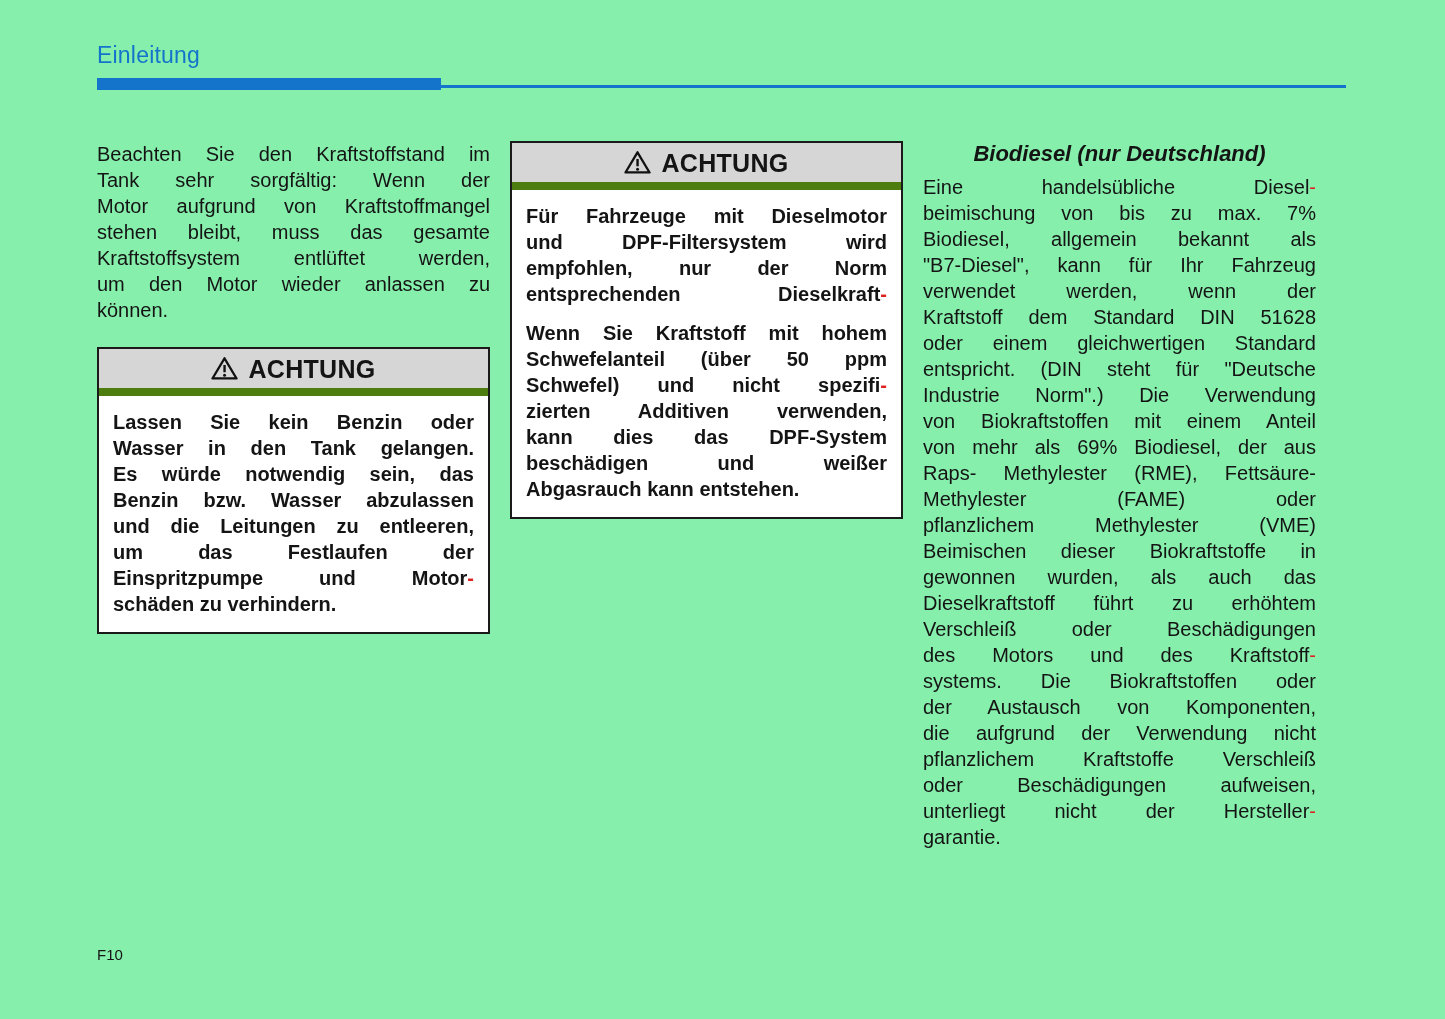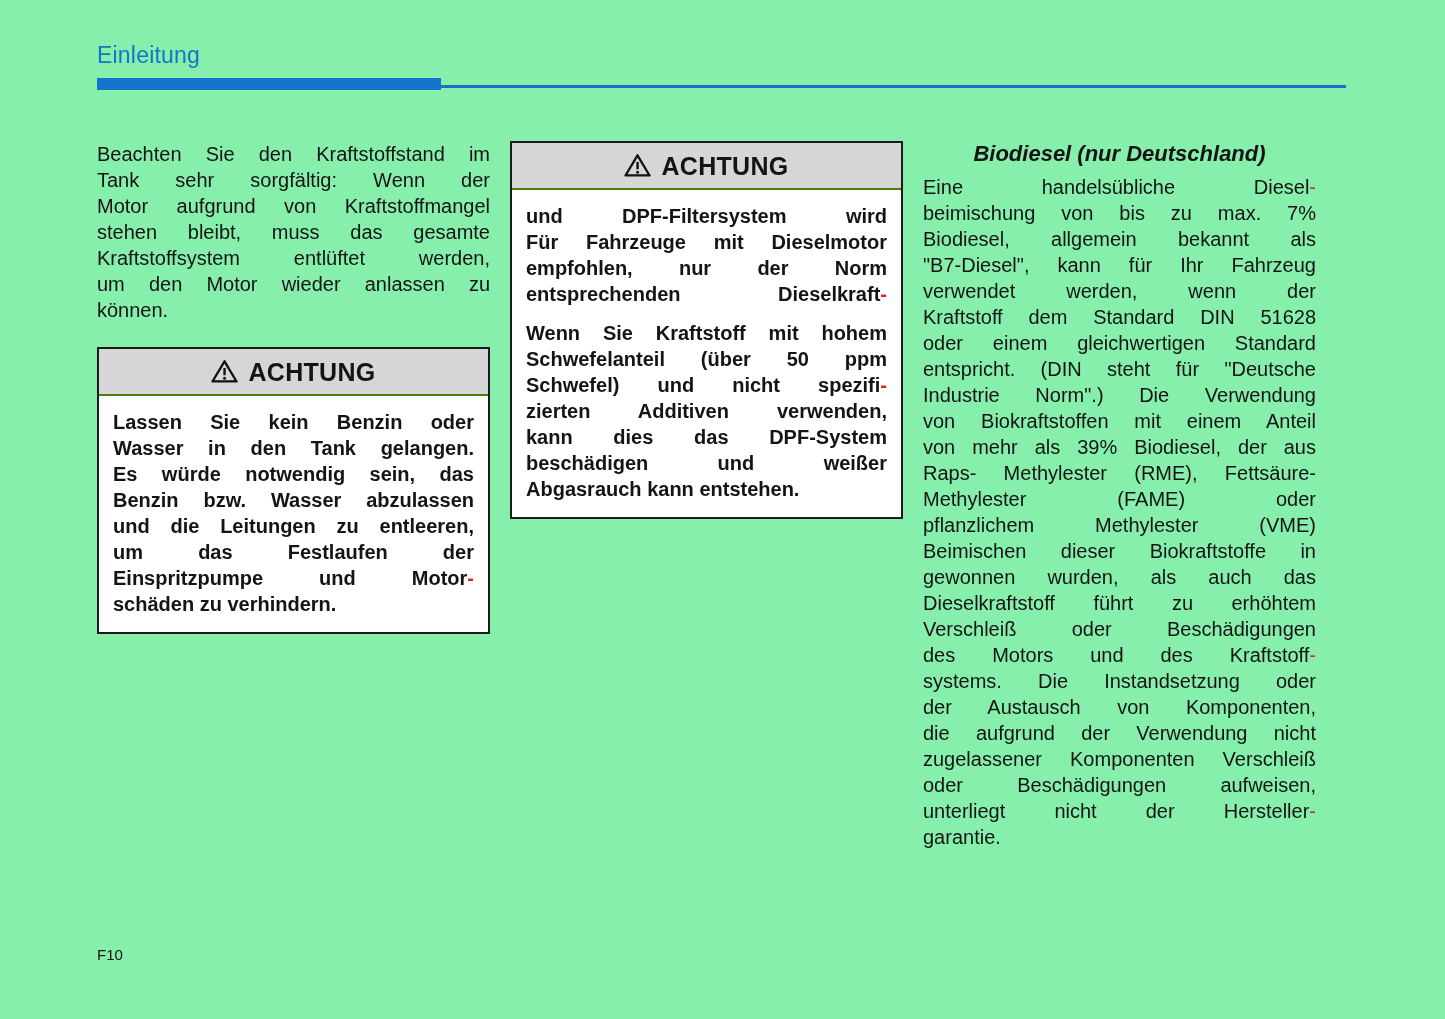--- a/index.html
+++ b/index.html
@@ -28,21 +28,21 @@
   .columns{position:absolute;left:97px;top:141px;display:flex;gap:20px;}
   .col{width:393px;font-size:20px;line-height:26px;}
   .para .line{text-align:justify;text-align-last:justify;}
   .para .line.last{text-align-last:left;}
   .red-hyphen{color:var(--red);}
   
   .warnbox{border:2px solid #1a1a1a;margin-top:24px;background:#fff;}
   .warnbox.flush{margin-top:0;}
   .warnhead{
     background:var(--warnbg);
-    border-bottom:2px solid #4d7c0f;
+    border-bottom:8px solid #4d7c0f;
     height:47px;
     display:flex;align-items:center;justify-content:center;gap:10px;
     font-size:25px;font-weight:700;letter-spacing:.3px;
   }
   .warn-icon{flex:0 0 auto;display:block;}
   .warnbody{padding:13px 14px 15px;font-weight:700;}
   .warnbody .para + .para{margin-top:13px;}
   
   .col3-heading{font-size:22px;font-weight:700;font-style:italic;line-height:26px;margin-bottom:7px;text-align:center;}
   
@@ -103,22 +103,22 @@
         <div class="warnhead">
           <svg class="warn-icon" viewBox="0 0 26 24" width="27" height="25" aria-hidden="true">
             <path d="M13 2.2 L24.6 21.6 L1.4 21.6 Z" fill="none" stroke="#111" stroke-width="2.2" stroke-linejoin="round"></path>
             <rect x="11.9" y="8.6" width="2.3" height="7" fill="#111"></rect>
             <circle cx="13.05" cy="18.6" r="1.45" fill="#111"></circle>
           </svg>
           <span class="warn-title">ACHTUNG</span>
         </div>
         <div class="warnbody">
           <div class="para">
+              <div class="line"><span>Für Fahrzeuge mit Dieselmotor</span></div>
               <div class="line"><span>und DPF-Filtersystem wird</span></div>
-              <div class="line"><span>Für Fahrzeuge mit Dieselmotor</span></div>
               <div class="line"><span>empfohlen, nur der Norm</span></div>
               <div class="line"><span>entsprechenden Dieselkraft</span><span class="red-hyphen">-</span></div>
             </div>
           <div class="para">
               <div class="line"><span>Wenn Sie Kraftstoff mit hohem</span></div>
               <div class="line"><span>Schwefelanteil (über 50 ppm</span></div>
               <div class="line"><span>Schwefel) und nicht spezifi</span><span class="red-hyphen">-</span></div>
               <div class="line"><span>zierten Additiven verwenden,</span></div>
               <div class="line"><span>kann dies das DPF-System</span></div>
               <div class="line"><span>beschädigen und weißer</span></div>
@@ -134,33 +134,33 @@
           <div class="line"><span>Eine handelsübliche Diesel</span><span class="red-hyphen">-</span></div>
           <div class="line"><span>beimischung von bis zu max. 7%</span></div>
           <div class="line"><span>Biodiesel, allgemein bekannt als</span></div>
           <div class="line"><span>"B7-Diesel", kann für Ihr Fahrzeug</span></div>
           <div class="line"><span>verwendet werden, wenn der</span></div>
           <div class="line"><span>Kraftstoff dem Standard DIN 51628</span></div>
           <div class="line"><span>oder einem gleichwertigen Standard</span></div>
           <div class="line"><span>entspricht. (DIN steht für "Deutsche</span></div>
           <div class="line"><span>Industrie Norm".) Die Verwendung</span></div>
           <div class="line"><span>von Biokraftstoffen mit einem Anteil</span></div>
-          <div class="line"><span>von mehr als 39% Biodiesel, der aus</span></div>
+          <div class="line"><span>von mehr als 69% Biodiesel, der aus</span></div>
           <div class="line"><span>Raps- Methylester (RME), Fettsäure-</span></div>
           <div class="line"><span>Methylester (FAME) oder</span></div>
           <div class="line"><span>pflanzlichem Methylester (VME)</span></div>
           <div class="line"><span>Beimischen dieser Biokraftstoffe in</span></div>
           <div class="line"><span>gewonnen wurden, als auch das</span></div>
           <div class="line"><span>Dieselkraftstoff führt zu erhöhtem</span></div>
           <div class="line"><span>Verschleiß oder Beschädigungen</span></div>
           <div class="line"><span>des Motors und des Kraftstoff</span><span class="red-hyphen">-</span></div>
-          <div class="line"><span>systems. Die Instandsetzung oder</span></div>
+          <div class="line"><span>systems. Die Biokraftstoffen oder</span></div>
           <div class="line"><span>der Austausch von Komponenten,</span></div>
           <div class="line"><span>die aufgrund der Verwendung nicht</span></div>
-          <div class="line"><span>zugelassener Komponenten Verschleiß</span></div>
+          <div class="line"><span>pflanzlichem Kraftstoffe Verschleiß</span></div>
           <div class="line"><span>oder Beschädigungen aufweisen,</span></div>
           <div class="line"><span>unterliegt nicht der Hersteller</span><span class="red-hyphen">-</span></div>
           <div class="line last"><span>garantie.</span></div>
         </div>
     </section>
 
   </div>
 
   <div class="footer">
     <span>F10</span>

